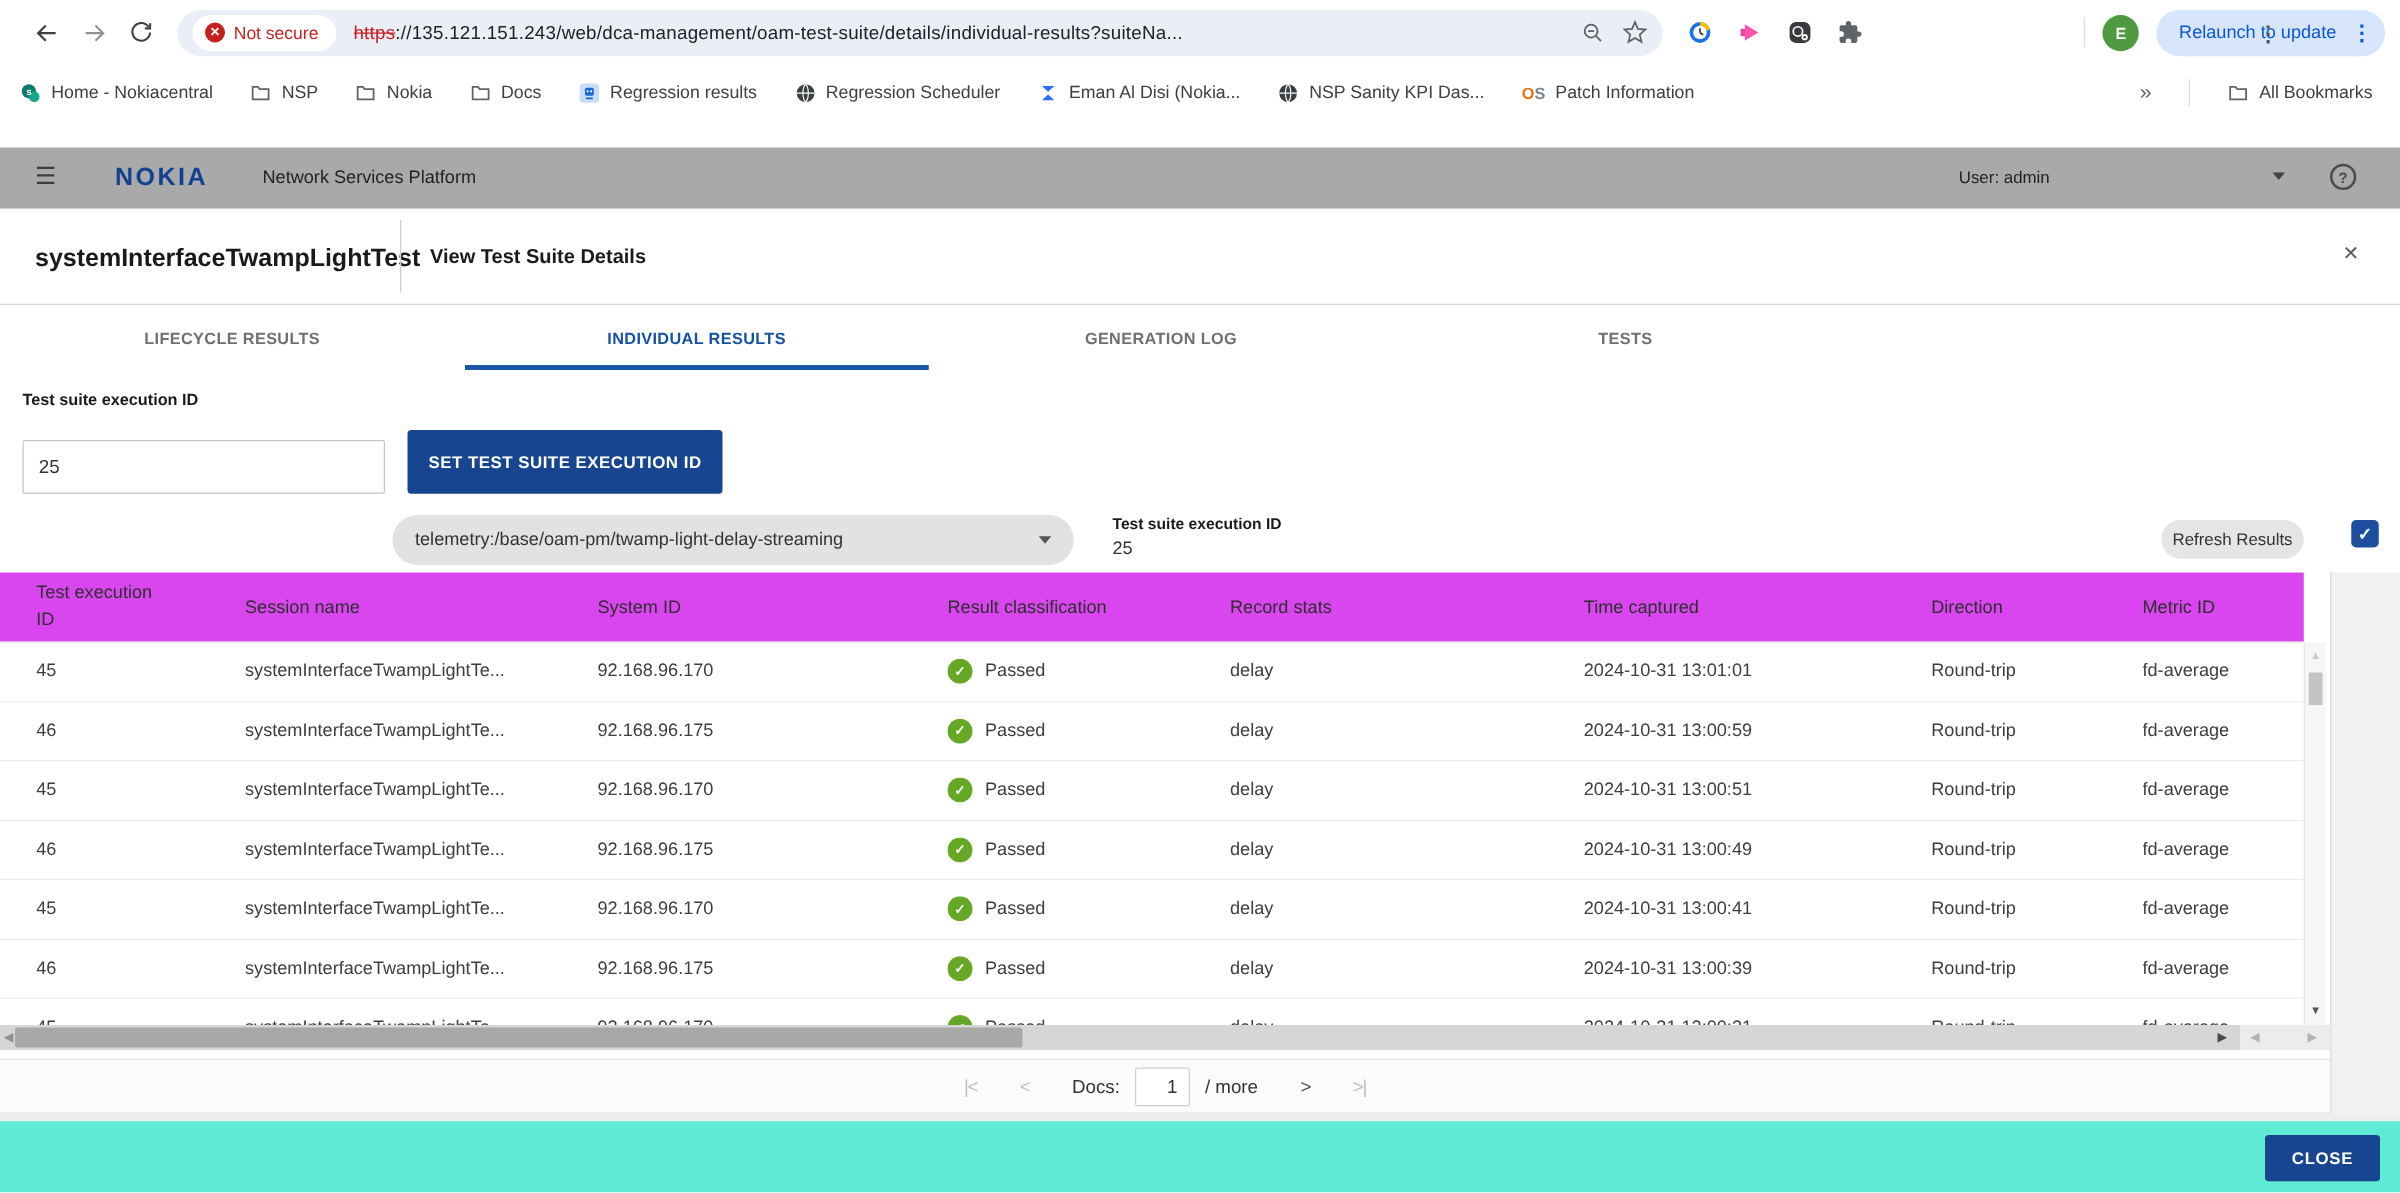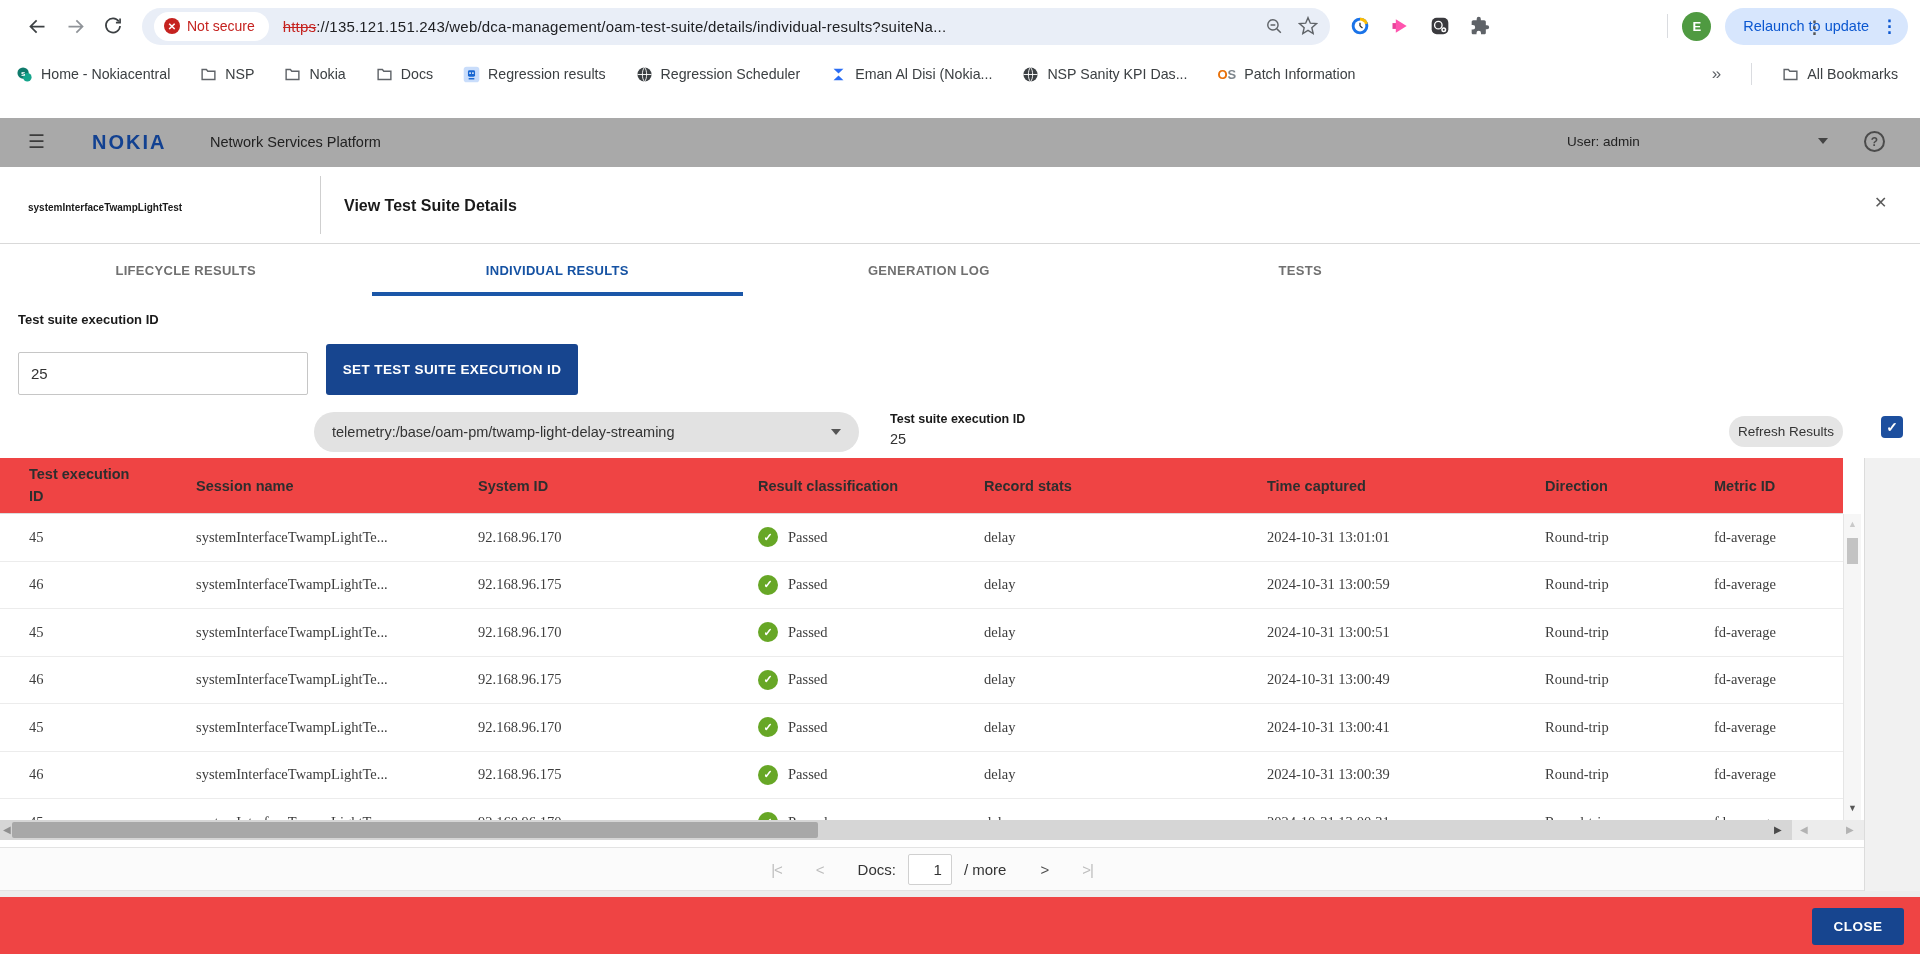--- a/index.html
+++ b/index.html
@@ -48,21 +48,21 @@
   .brand { position:absolute; left:92px; top:13px; font-size:20px; font-weight:bold; color:#124191; letter-spacing:2px; }
   .product { position:absolute; left:210px; top:16px; font-size:14.5px; color:#222; }
   .user-menu { position:absolute; left:1567px; top:16px; font-size:13.5px; color:#222; }
   .user-caret { position:absolute; left:1818px; top:20px; width:0; height:0;
     border-left:5px solid transparent; border-right:5px solid transparent; border-top:6px solid #444; }
   .help-circle { position:absolute; left:1864px; top:13px; width:21px; height:21px; border:2px solid #4b4b4b;
     border-radius:50%; color:#4b4b4b; font-size:12px; font-weight:bold; display:flex; align-items:center; justify-content:center; }
 
   
   .title-row { position:absolute; top:167px; left:0; width:1920px; height:77px; background:#fff; border-bottom:1px solid #d9d9d9; }
-  .suite-name { position:absolute; left:28px; top:0; height:80px; display:flex; align-items:center; font-size:10px; font-weight:bold; color:#1a1a1a; }
+  .suite-name { position:absolute; left:28px; top:0; height:80px; display:flex; align-items:center; font-size:20px; font-weight:bold; color:#1a1a1a; }
   .title-vdivider { position:absolute; left:320px; top:9px; height:58px; width:1px; background:#cfcfcf; }
   .view-title { position:absolute; left:344px; top:0; height:77px; display:flex; align-items:center; font-size:16px; font-weight:bold; color:#1a1a1a; }
   .page-close { position:absolute; left:1874px; top:26px; font-size:16px; color:#5a5a5a; }
 
   
   .tabs-row { position:absolute; top:244px; left:0; width:1486px; height:52px; display:flex; }
   .tab { flex:1; display:flex; align-items:center; justify-content:center; font-size:13px; font-weight:bold;
     letter-spacing:0.3px; color:#707070; position:relative; }
   .tab.active { color:#1552a3; }
   .tab.active::after { content:""; position:absolute; left:0; bottom:0; width:100%; height:4px; background:#1b57a8; }
@@ -87,25 +87,25 @@
   .refresh-btn { position:absolute; left:1729px; top:416px; width:114px; height:31px; border-radius:16px; background:#e5e5e5;
     font-size:13.5px; color:#333; display:flex; align-items:center; justify-content:center; }
   .panel-checkbox { position:absolute; left:1881px; top:416px; width:22px; height:22px; background:#1d4f9e; border-radius:4px;
     color:#fff; font-size:14px; font-weight:bold; display:flex; align-items:center; justify-content:center; }
 
   
   .side-panel { position:absolute; left:1864px; top:458px; width:56px; height:439px; background:#f1f1f1; border-left:1px solid #dcdcdc; }
 
   
   .tgrid { display:grid; grid-template-columns:167px 282px 280px 226px 283px 278px 169px auto; padding-left:29px; align-items:center; }
-  .table-header { position:absolute; top:458px; left:0; width:1843px; height:56px; background:#ef4444;
-    border-bottom:1px solid #dcdcdc; font-size:14.5px; font-weight:bold; color:#2e2e2e; }
+  .table-header { position:absolute; top:458px; left:0; width:1843px; height:56px; background:#d946ef;
+    border-bottom:1px solid #dcdcdc; font-size:14.5px; font-weight:normal; color:#2e2e2e; }
   .table-header .hcell-first { max-width:108px; line-height:1.45; }
   .header-options { position:absolute; left:1806px; top:17px; font-size:17px; color:#555; font-weight:bold; }
-  .rows-viewport { position:absolute; top:514px; left:0; width:1843px; height:306px; overflow:hidden; background:#fff;font-family:Liberation Serif, serif; }
+  .rows-viewport { position:absolute; top:514px; left:0; width:1843px; height:306px; overflow:hidden; background:#fff; }
   .trow { height:47.5px; border-bottom:1px solid #ececec; font-size:14.5px; color:#3d3d3d; }
   .cell { white-space:nowrap; overflow:hidden; }
   .result-cell { display:flex; align-items:center; gap:10px; }
   .check-circle { width:20px; height:20px; border-radius:50%; background:#67a726; color:#fff; font-size:11px; font-weight:bold;
     display:flex; align-items:center; justify-content:center; flex:0 0 auto; }
 
   
   .v-scrollbar { position:absolute; left:1843px; top:514px; width:18px; height:306px; background:#f6f6f6; border-left:1px solid #e5e5e5; }
   .v-up { position:absolute; top:5px; left:0; width:100%; text-align:center; font-size:9px; color:#c9c9c9; }
   .v-thumb { position:absolute; top:24px; left:3px; width:11px; height:26px; background:#c3c3c3; }
@@ -125,21 +125,21 @@
     display:flex; align-items:center; justify-content:center; gap:34px; }
   .pg-nav { font-size:15px; color:#bdbdbd; letter-spacing:-1px; }
   .pg-nav.enabled { color:#4f4f4f; }
   .pg-group { display:flex; align-items:center; gap:12px; }
   .pg-label, .pg-more { font-size:15px; color:#333; }
   .pg-input { width:44px; height:31px; border:1px solid #d0d0d0; border-radius:2px; background:#fff; font-size:15px;
     color:#333; text-align:right; padding-right:9px; font-family:"Liberation Sans",sans-serif; }
 
   
   .bottom-strip { position:absolute; top:891px; left:0; width:1920px; height:6px; background:#ededed; }
-  .footer { position:absolute; top:897px; left:0; width:1920px; height:57px; background:#ef4444; }
+  .footer { position:absolute; top:897px; left:0; width:1920px; height:57px; background:#5eead4; }
   .close-btn { position:absolute; left:1812px; top:11px; width:92px; height:37px; background:#17458f; color:#fff;
     border:none; border-radius:3px; font-size:13.5px; font-weight:bold; letter-spacing:0.5px;
     display:flex; align-items:center; justify-content:center; font-family:"Liberation Sans",sans-serif; }
 </style>
 </head>
 <body>
 
 <div class="screen">
 
   <div class="chrome-toolbar">

